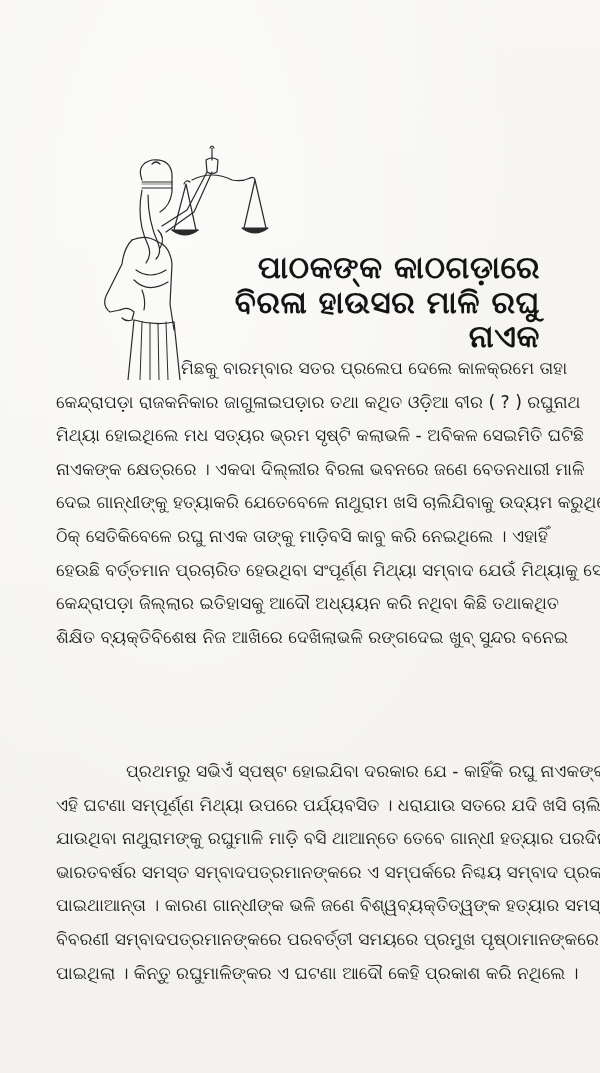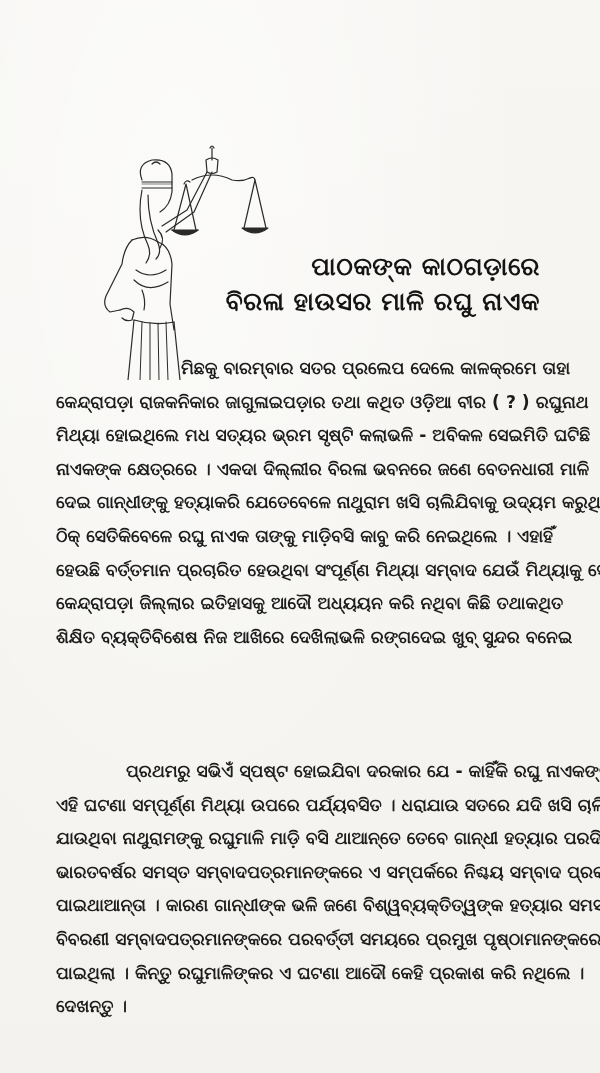--- a/index.html
+++ b/index.html
@@ -14,28 +14,28 @@
       position: absolute; left: 0; top: 0; width: 600px; height: 1073px;
       background:
         radial-gradient(ellipse at 30% 20%, rgba(255,255,255,0.6), rgba(240,238,233,0) 60%),
         linear-gradient(180deg, #f7f6f3 0%, #f3f2ee 100%);
     }
     .illustration {
       position: absolute; left: 62px; top: 140px; width: 210px; height: 240px;
     }
     .title {
       position: absolute; right: 60px; width: 360px;
-      text-align: right; font-weight: bold; font-size: 25px; letter-spacing: 0.5px;
+      text-align: right; font-weight: bold; font-size: 31px; letter-spacing: 0.5px;
       line-height: 34px; color: #141414;
     }
     .title.l1 { top: 250px; }
     .title.l2 { top: 285px; }
     .body-text {
       position: absolute; left: 56px; width: 488px;
-      font-size: 17.2px; line-height: 33.6px; color: #1c1c1c; font-weight: bold;
+      font-size: 17.2px; line-height: 33.6px; color: #1c1c1c;
     }
     .body-text .line { white-space: nowrap; display: block; text-align: justify; text-align-last: justify; }
     .body-text .line.last { text-align-last: left; }
     .body-text .line.indent-first { padding-left: 125px; }
     .body-text .line.indent-para { padding-left: 70px; }
   </style>
 </head>
 <body>
 
 <div class="page">
@@ -95,16 +95,15 @@
   </div>
 
   <div class="body-text" style="top: 755px;">
     <span class="line indent-para">ପ୍ରଥମରୁ ସଭିଏଁ ସ୍ପଷ୍ଟ ହୋଇଯିବା ଦରକାର ଯେ - କାହିଁକି ରଘୁ ନାଏକଙ୍କର</span>
     <span class="line">ଏହି ଘଟଣା ସମ୍ପୂର୍ଣ୍ଣ ମିଥ୍ୟା ଉପରେ ପର୍ଯ୍ୟବସିତ । ଧରାଯାଉ ସତରେ ଯଦି ଖସି ଚାଲି</span>
     <span class="line">ଯାଉଥିବା ନାଥୁରାମଙ୍କୁ ରଘୁମାଳି ମାଡ଼ି ବସି ଥାଆନ୍ତେ ତେବେ ଗାନ୍ଧୀ ହତ୍ୟାର ପରଦିନ</span>
     <span class="line">ଭାରତବର୍ଷର ସମସ୍ତ ସମ୍ବାଦପତ୍ରମାନଙ୍କରେ ଏ ସମ୍ପର୍କରେ ନିଶ୍ଚୟ ସମ୍ବାଦ ପ୍ରକାଶ</span>
     <span class="line">ପାଇଥାଆନ୍ତା । କାରଣ ଗାନ୍ଧୀଙ୍କ ଭଳି ଜଣେ ବିଶ୍ୱବ୍ୟକ୍ତିତ୍ୱଙ୍କ ହତ୍ୟାର ସମସ୍ତ ଟିକ୍‌ନିଖ୍</span>
     <span class="line">ବିବରଣୀ ସମ୍ବାଦପତ୍ରମାନଙ୍କରେ ପରବର୍ତ୍ତୀ ସମୟରେ ପ୍ରମୁଖ ପୃଷ୍ଠାମାନଙ୍କରେ ପ୍ରକାଶ</span>
     <span class="line">ପାଇଥିଲା । କିନ୍ତୁ ରଘୁମାଳିଙ୍କର ଏ ଘଟଣା ଆଦୌ କେହି ପ୍ରକାଶ କରି ନଥିଲେ ।</span>
-    <span class="line last">ଦେଖନ୍ତୁ ।</span>
   </div>
 
 </div>
 
 </body></html>

